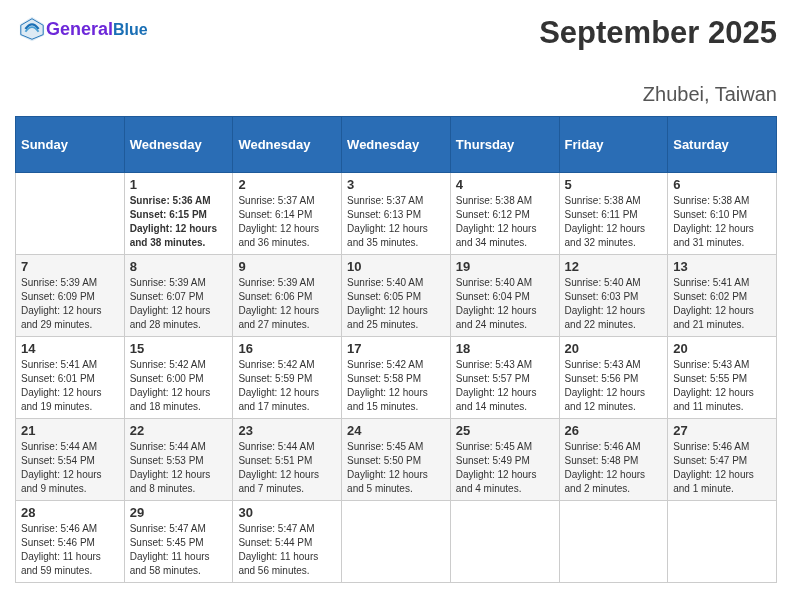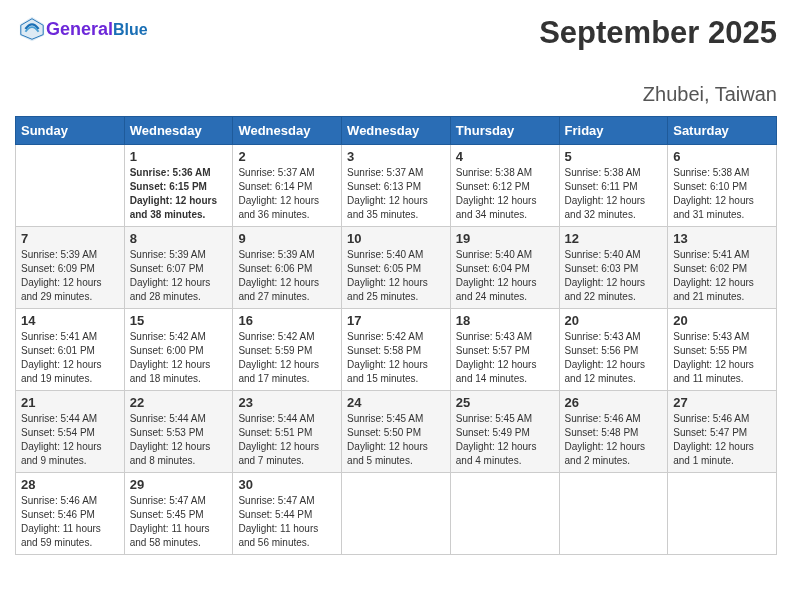--- a/index.html
+++ b/index.html
@@ -51,21 +51,21 @@
     .calendar {
       width: 100%;
       border-collapse: collapse;
       border: 1px solid #ccc;
     }
     .calendar th {
       background-color: #2a6db5;
       color: #fff;
       font-size: 13px;
       font-weight: bold;
-      padding: 6px 5px;
+      padding: 20px 5px;
       text-align: left;
       border: 1px solid #1e5a9a;
     }
     .calendar td {
       vertical-align: top;
       border: 1px solid #ccc;
       padding: 4px 5px;
       width: 108px;
       min-height: 80px;
       font-size: 10.5px;

